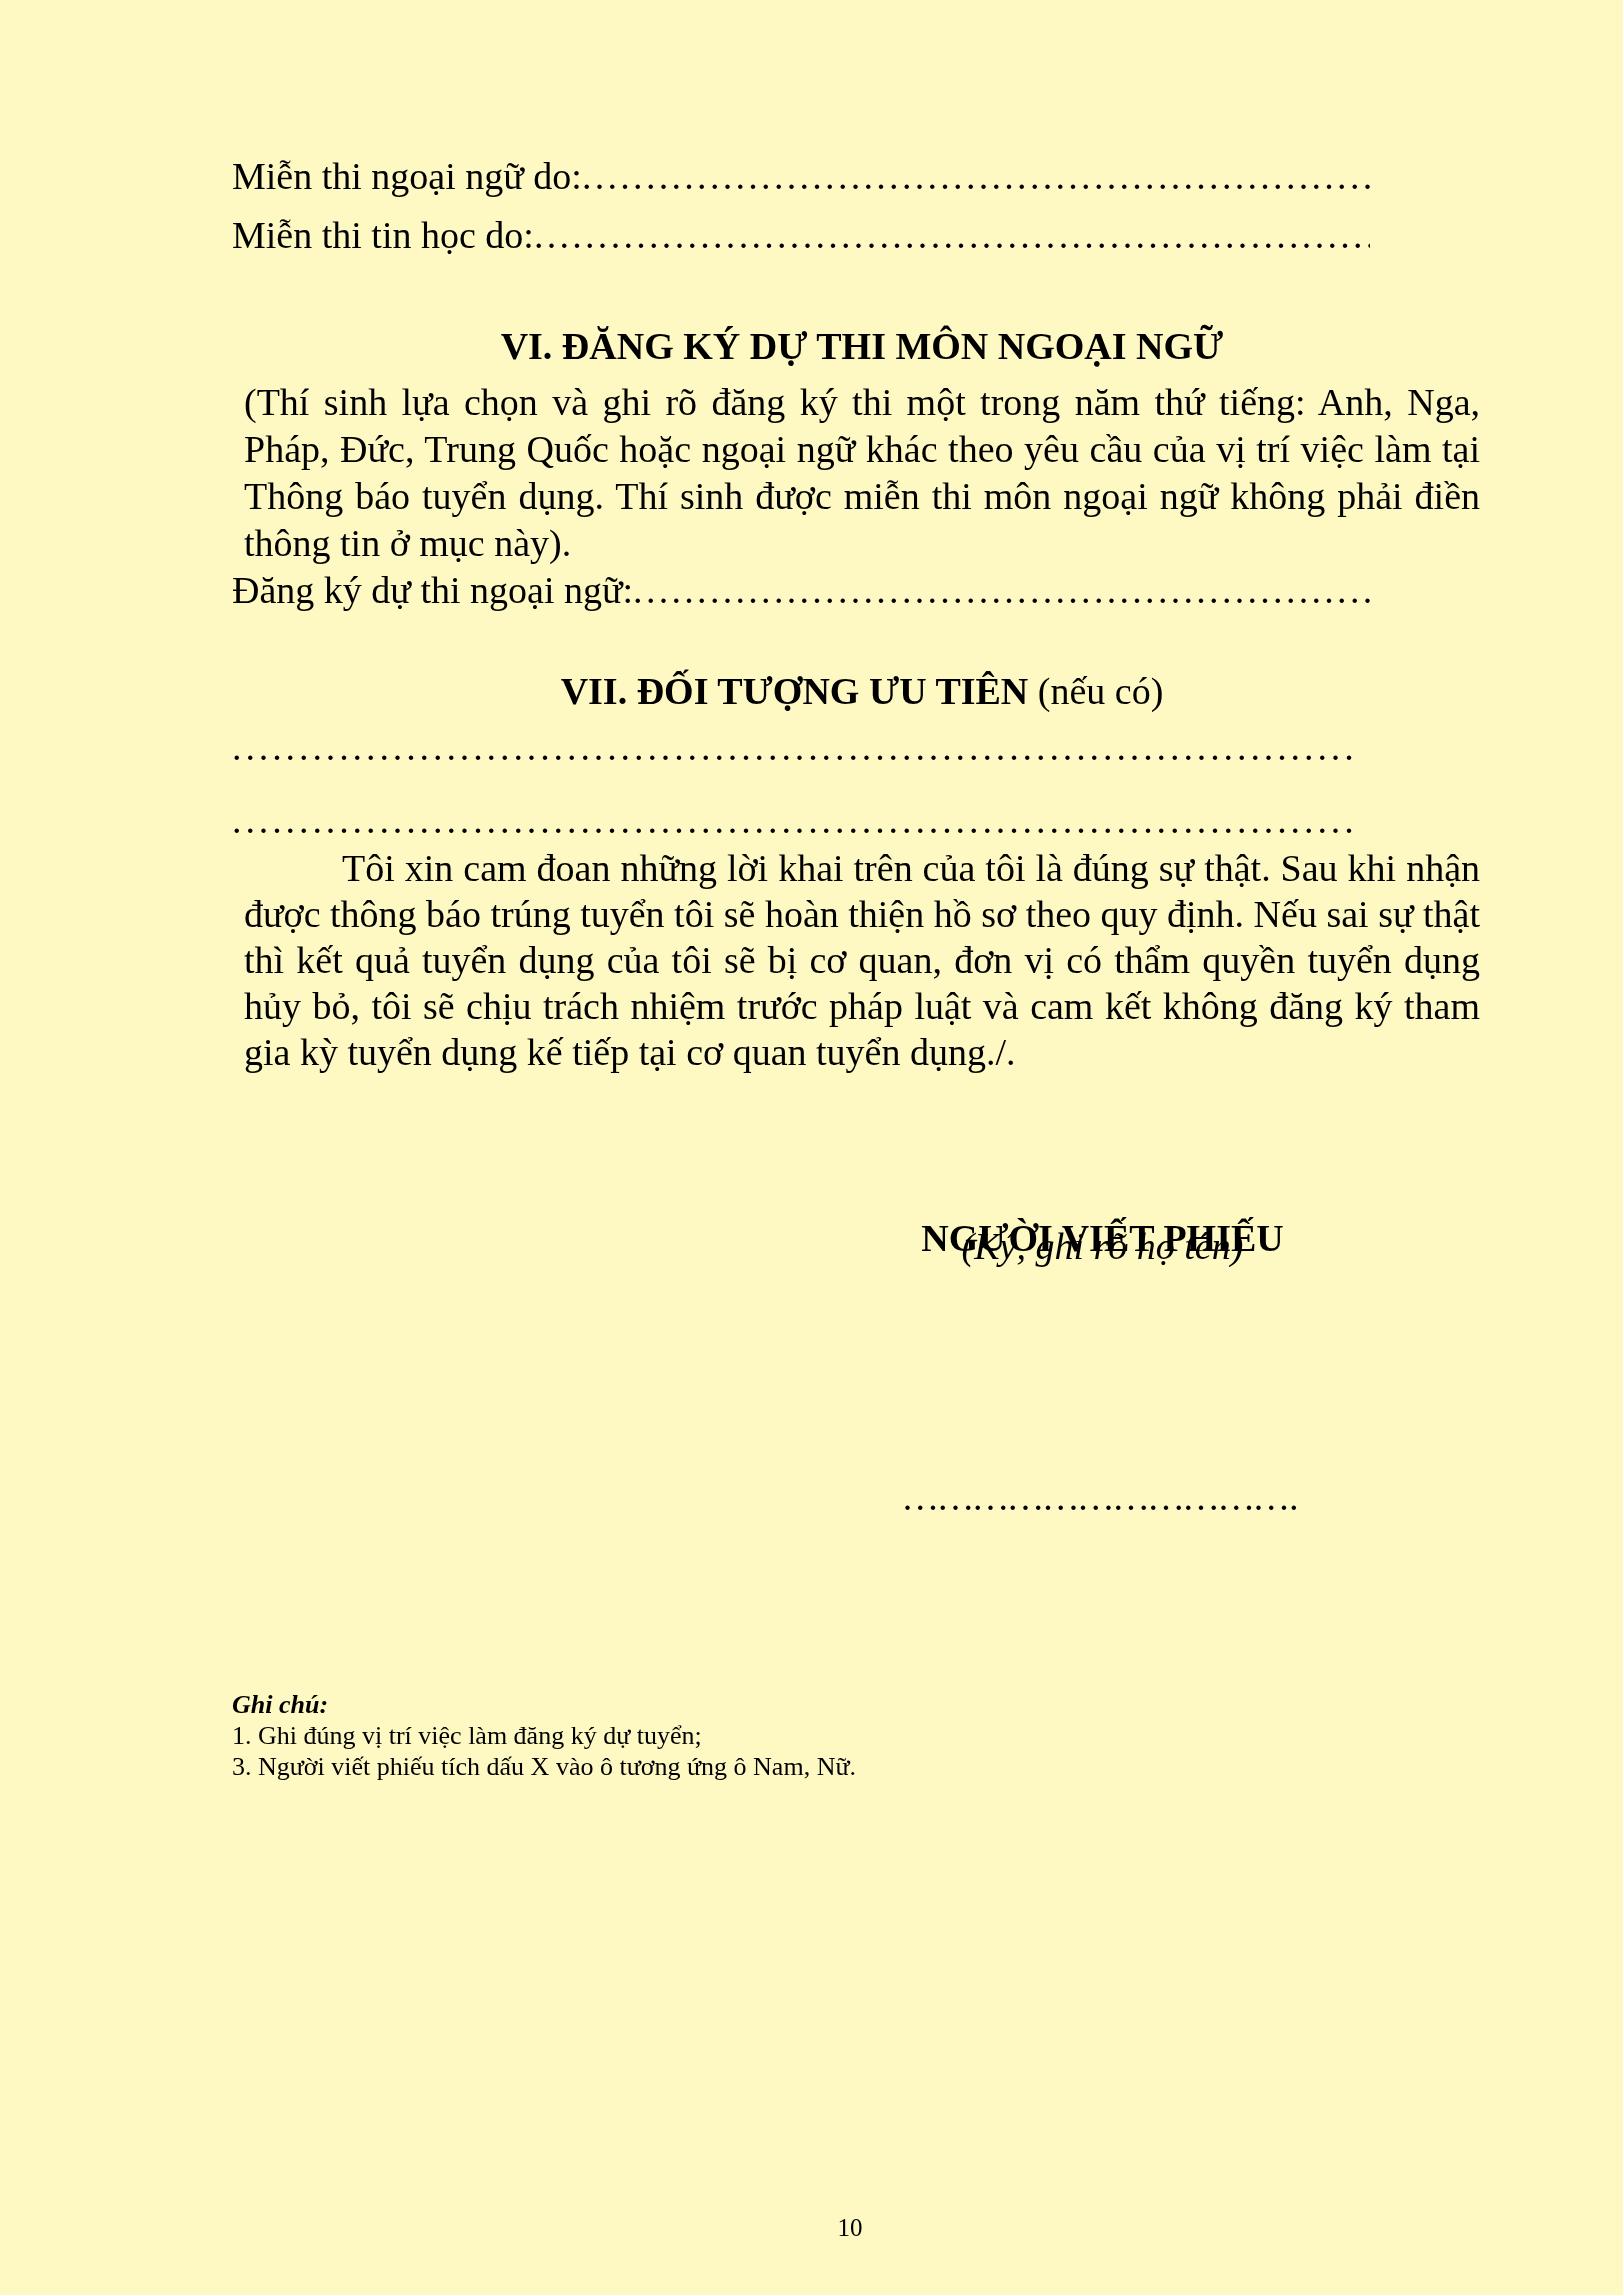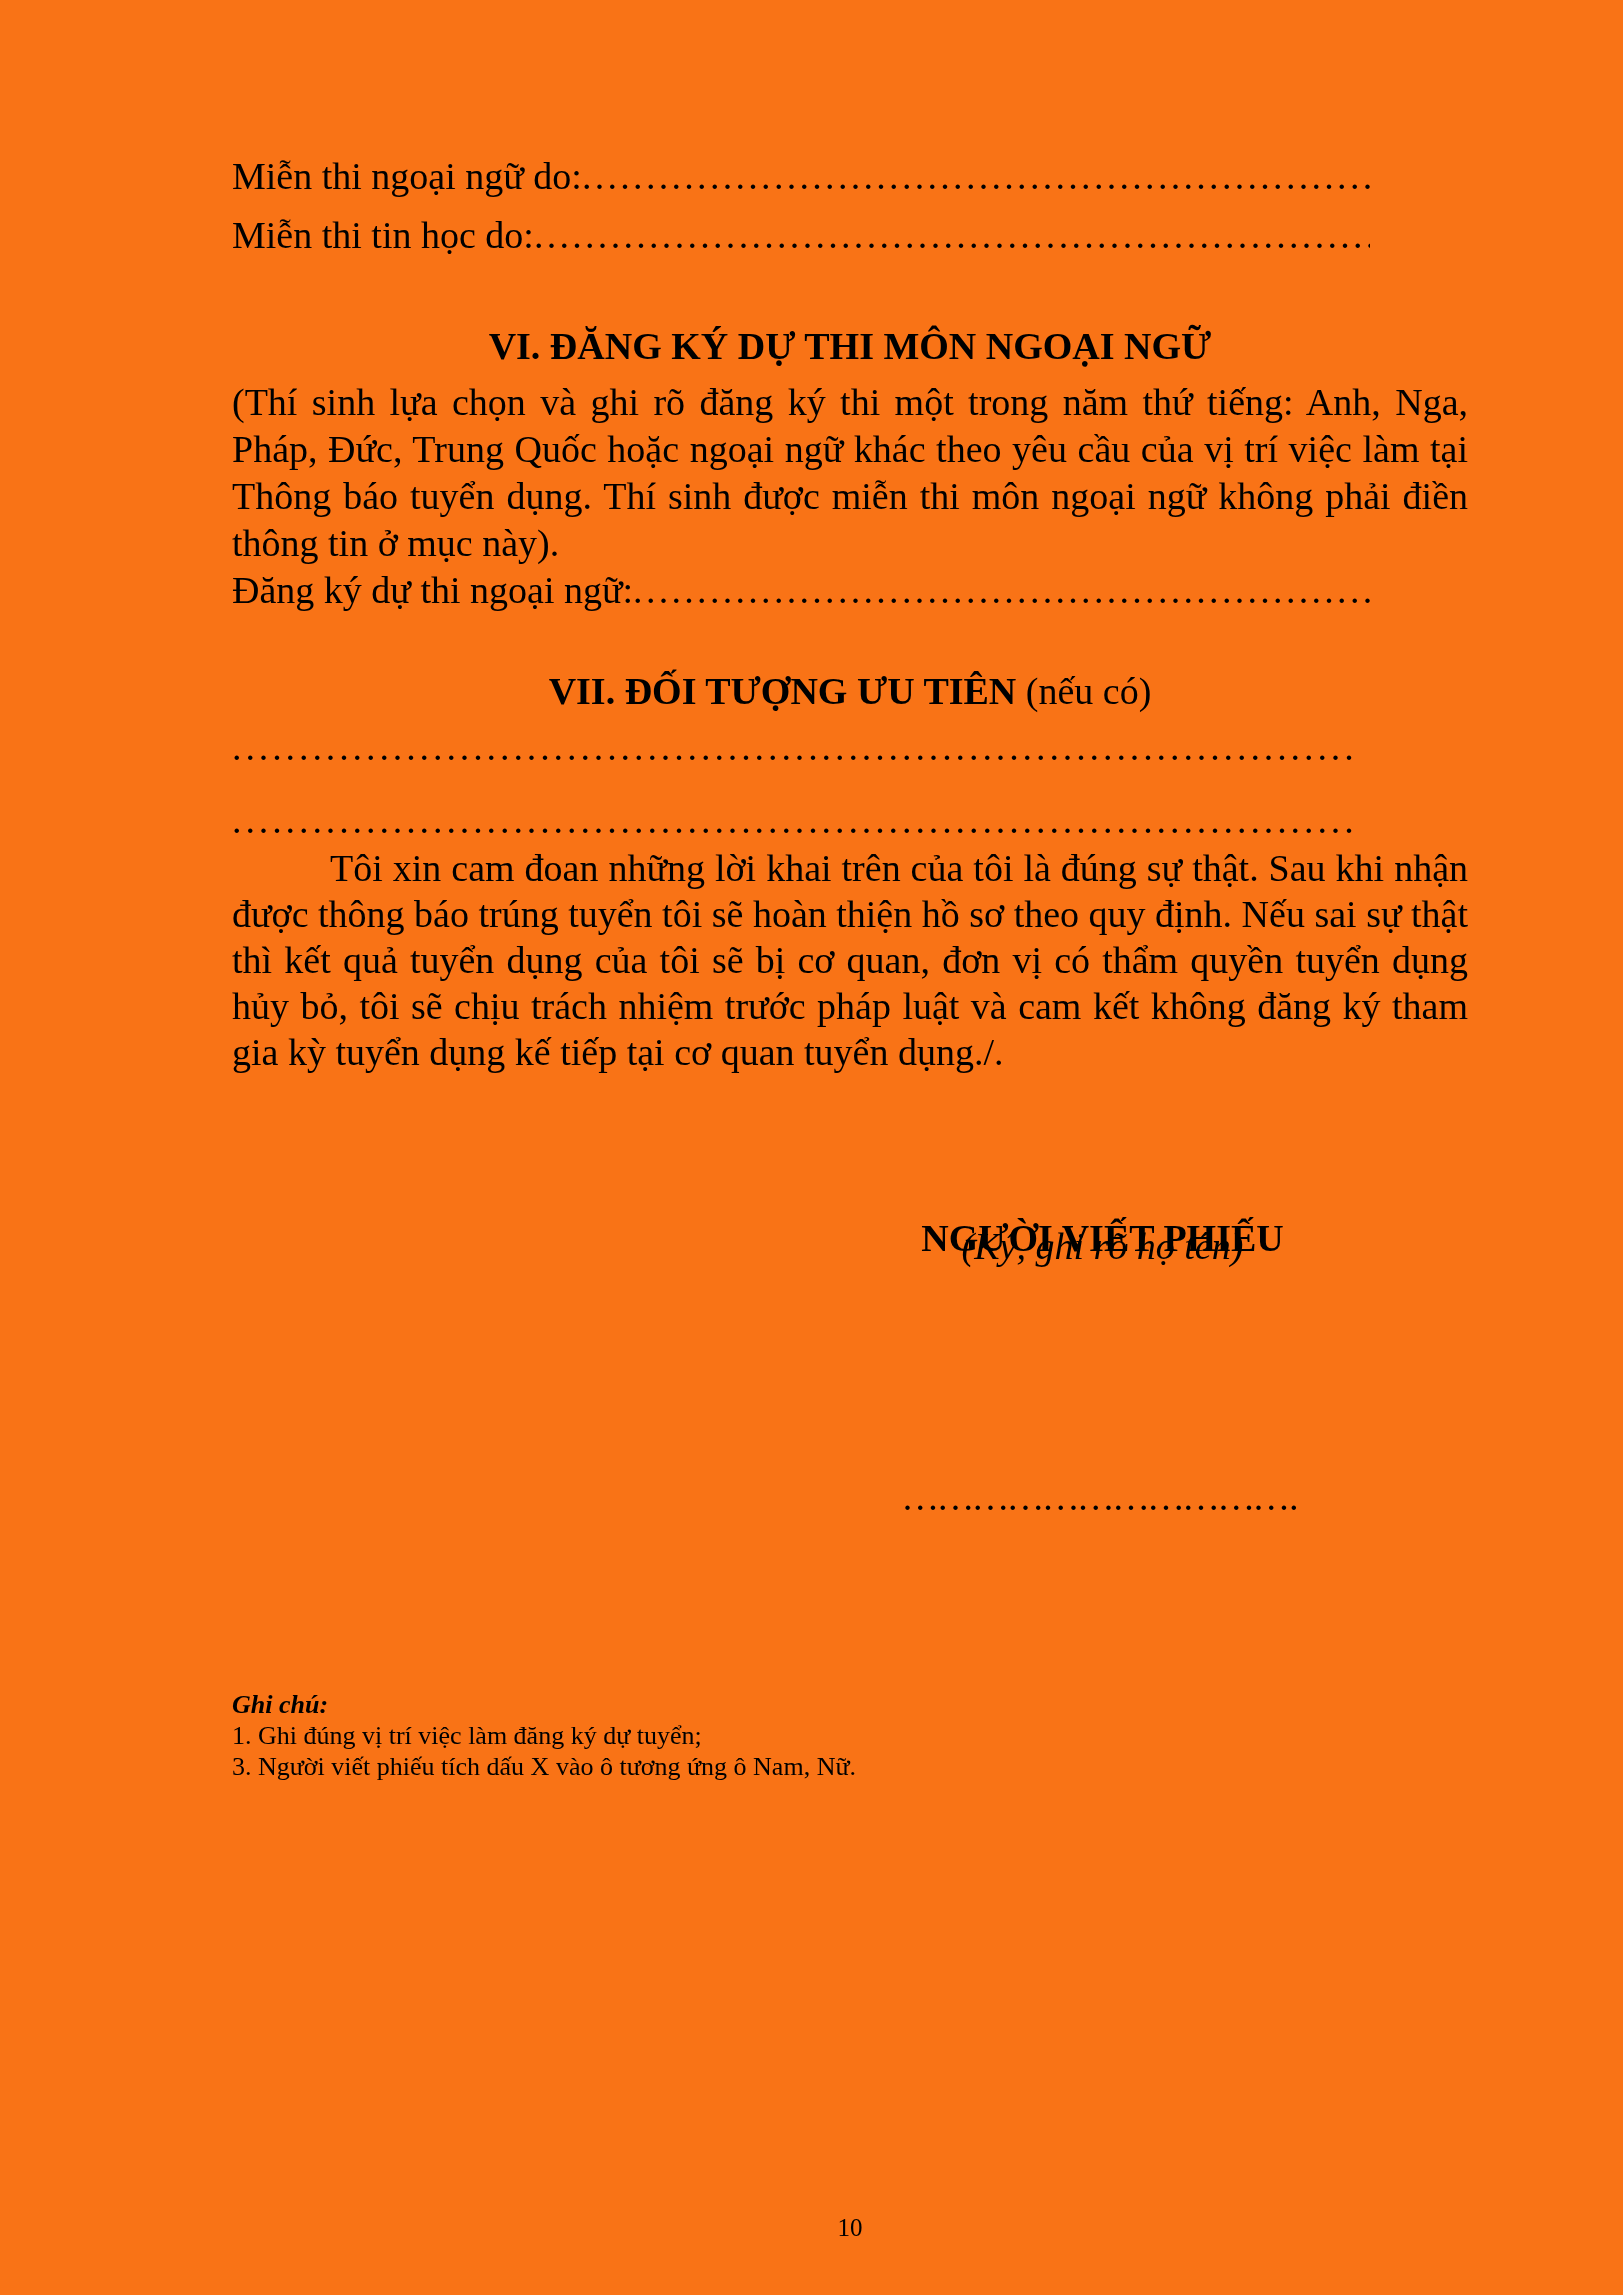--- a/index.html
+++ b/index.html
@@ -4,21 +4,21 @@
 <style>
   html, body {
     margin: 0;
     padding: 0;
     background: #ffffff;
   }
   .page {
     position: relative;
     width: 1623px;
     height: 2295px;
-    background: #f97316;
+    background: #fef9c3;
     color: #000000;
     font-family: "Liberation Serif", serif;
     font-size: 38px;
     overflow: hidden;
   }
   .abs { position: absolute; }
 
   
   .leader-row {
     left: 232px;
@@ -38,21 +38,21 @@
 
   
   .dotted-line {
     left: 232px;
     width: 1125px;
     overflow: hidden;
     white-space: nowrap;
     letter-spacing: 3.9px;
   }
 
-  .col { left: 232px; width: 1236px; font-family: Liberation Serif, serif; }
+  .col { left: 244px; width: 1236px; font-family: Liberation Serif, serif; }
 
   .heading {
     text-align: center;
     font-weight: bold;
   }
   .heading .normal-part { font-weight: normal; }
 
   .para {
     text-align: justify;
     line-height: 47px;

